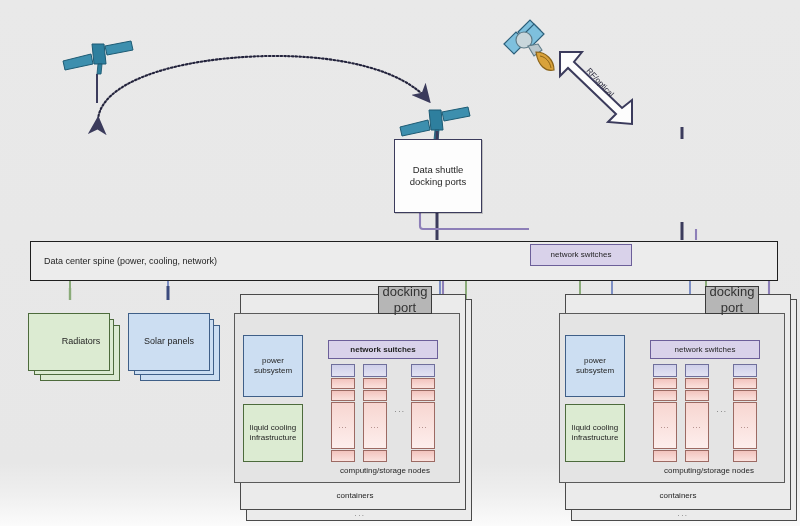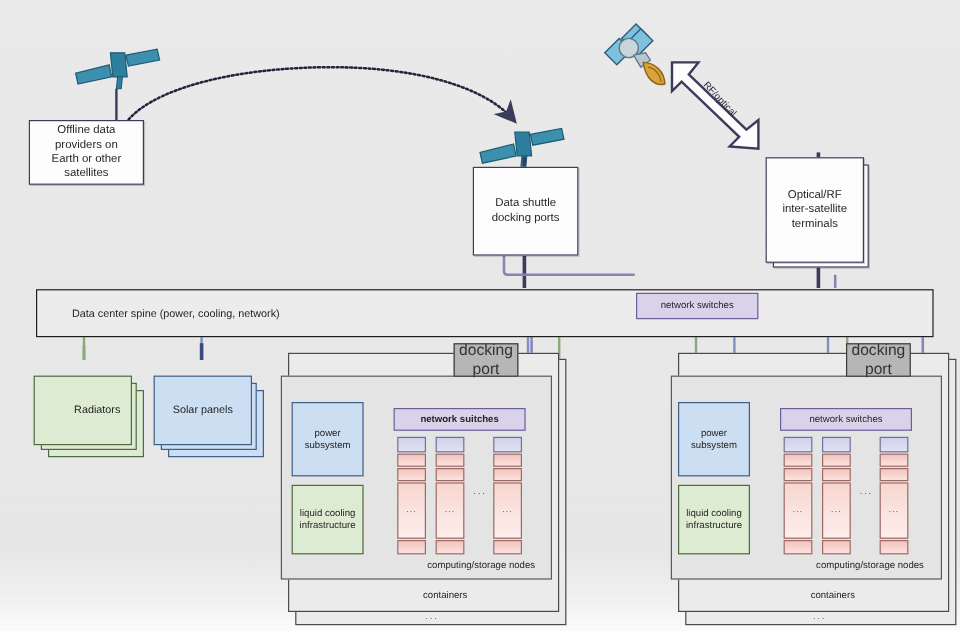--- a/index.html
+++ b/index.html
@@ -50,21 +50,21 @@
   
   .rack{position:absolute;display:flex;flex-direction:column;gap:1px;}
   .cell{box-sizing:border-box;border:1.2px solid #9c6a63;}
   .cell.top{background:linear-gradient(180deg,#cfd0ea,#e2e2f2);border-color:#6f6f9b;}
   .cell.pink{background:linear-gradient(180deg,#f2c4be,#fbe2de);}
   .cell.tall{background:linear-gradient(180deg,#f7d6d1,#fdeeec);
     display:flex;align-items:center;justify-content:center;}
   .dots{font-size:7px;color:#7a4a44;letter-spacing:1px;}
   .dots-mid{position:absolute;font-size:8px;color:#555;letter-spacing:1.5px;}
 
-  .caption{position:absolute;font-size:8px;color:#1f1f1f;text-align:center;margin-left:16px;}
+  .caption{position:absolute;font-size:8px;color:#1f1f1f;text-align:center;}
   .ell{position:absolute;font-size:8px;color:#666;letter-spacing:1.5px;text-align:center;}
 
   
   .rotlbl{
     position:absolute;font-size:8px;color:#2a2a3d;
     transform:rotate(47deg);transform-origin:center center;
     white-space:nowrap;
   }
 </style>
 </head>
@@ -185,40 +185,26 @@
       <path d="M586,262 L586,340 Q586,344 582,344 L596,344" stroke-opacity="0"></path>
       <path d="M580,262 L580,404 Q580,408 584,408 L594,408"></path>
     </g>
 
     <g fill="none">
       <path d="M70,300 L70,288" stroke="#8aab79" stroke-width="2.4"></path>
       <path d="M168,300 L168,286" stroke="#3b4a7d" stroke-width="3"></path>
     </g>
   </svg>
 
-  <div class="node wbox" style="left:24px;top:100px;width:96px;height:54px;">
-    <div class="txt lbl" style="left:0;top:0;right:0;bottom:0;">Offline data
-providers on
-Earth or other
-satellites</div>
-  </div>
 
   <div class="node wbox" style="left:394px;top:139px;width:88px;height:74px;">
     <div class="txt lbl" style="left:0;top:0;right:0;bottom:0;">Data shuttle
 docking ports</div>
   </div>
 
-  <div class="stackwrap" style="left:638px;top:131px;width:86px;height:92px;">
-    <div class="sh wbox" style="left:6px;top:6px;width:80px;height:86px;"></div>
-    <div class="wbox" style="position:absolute;left:0;top:0;width:80px;height:86px;">
-      <div class="txt lbl" style="left:0;top:0;right:0;bottom:0;">Optical/RF
-inter-satellite
-terminals</div>
-    </div>
-  </div>
 
   <div class="rotlbl" style="left:572px;top:78px;width:56px;text-align:center;">RF/optical</div>
 
   <div class="node spine" style="left:30px;top:241px;width:748px;height:40px;"></div>
   <div class="caption" style="left:44px;top:256px;width:260px;text-align:left;font-size:9px;">Data center spine (power, cooling, network)</div>
 
   <div class="node purple" style="left:530px;top:244px;width:102px;height:22px;">
     <div class="txt lbl-sm" style="left:0;top:0;right:0;bottom:0;">network switches</div>
   </div>
 

